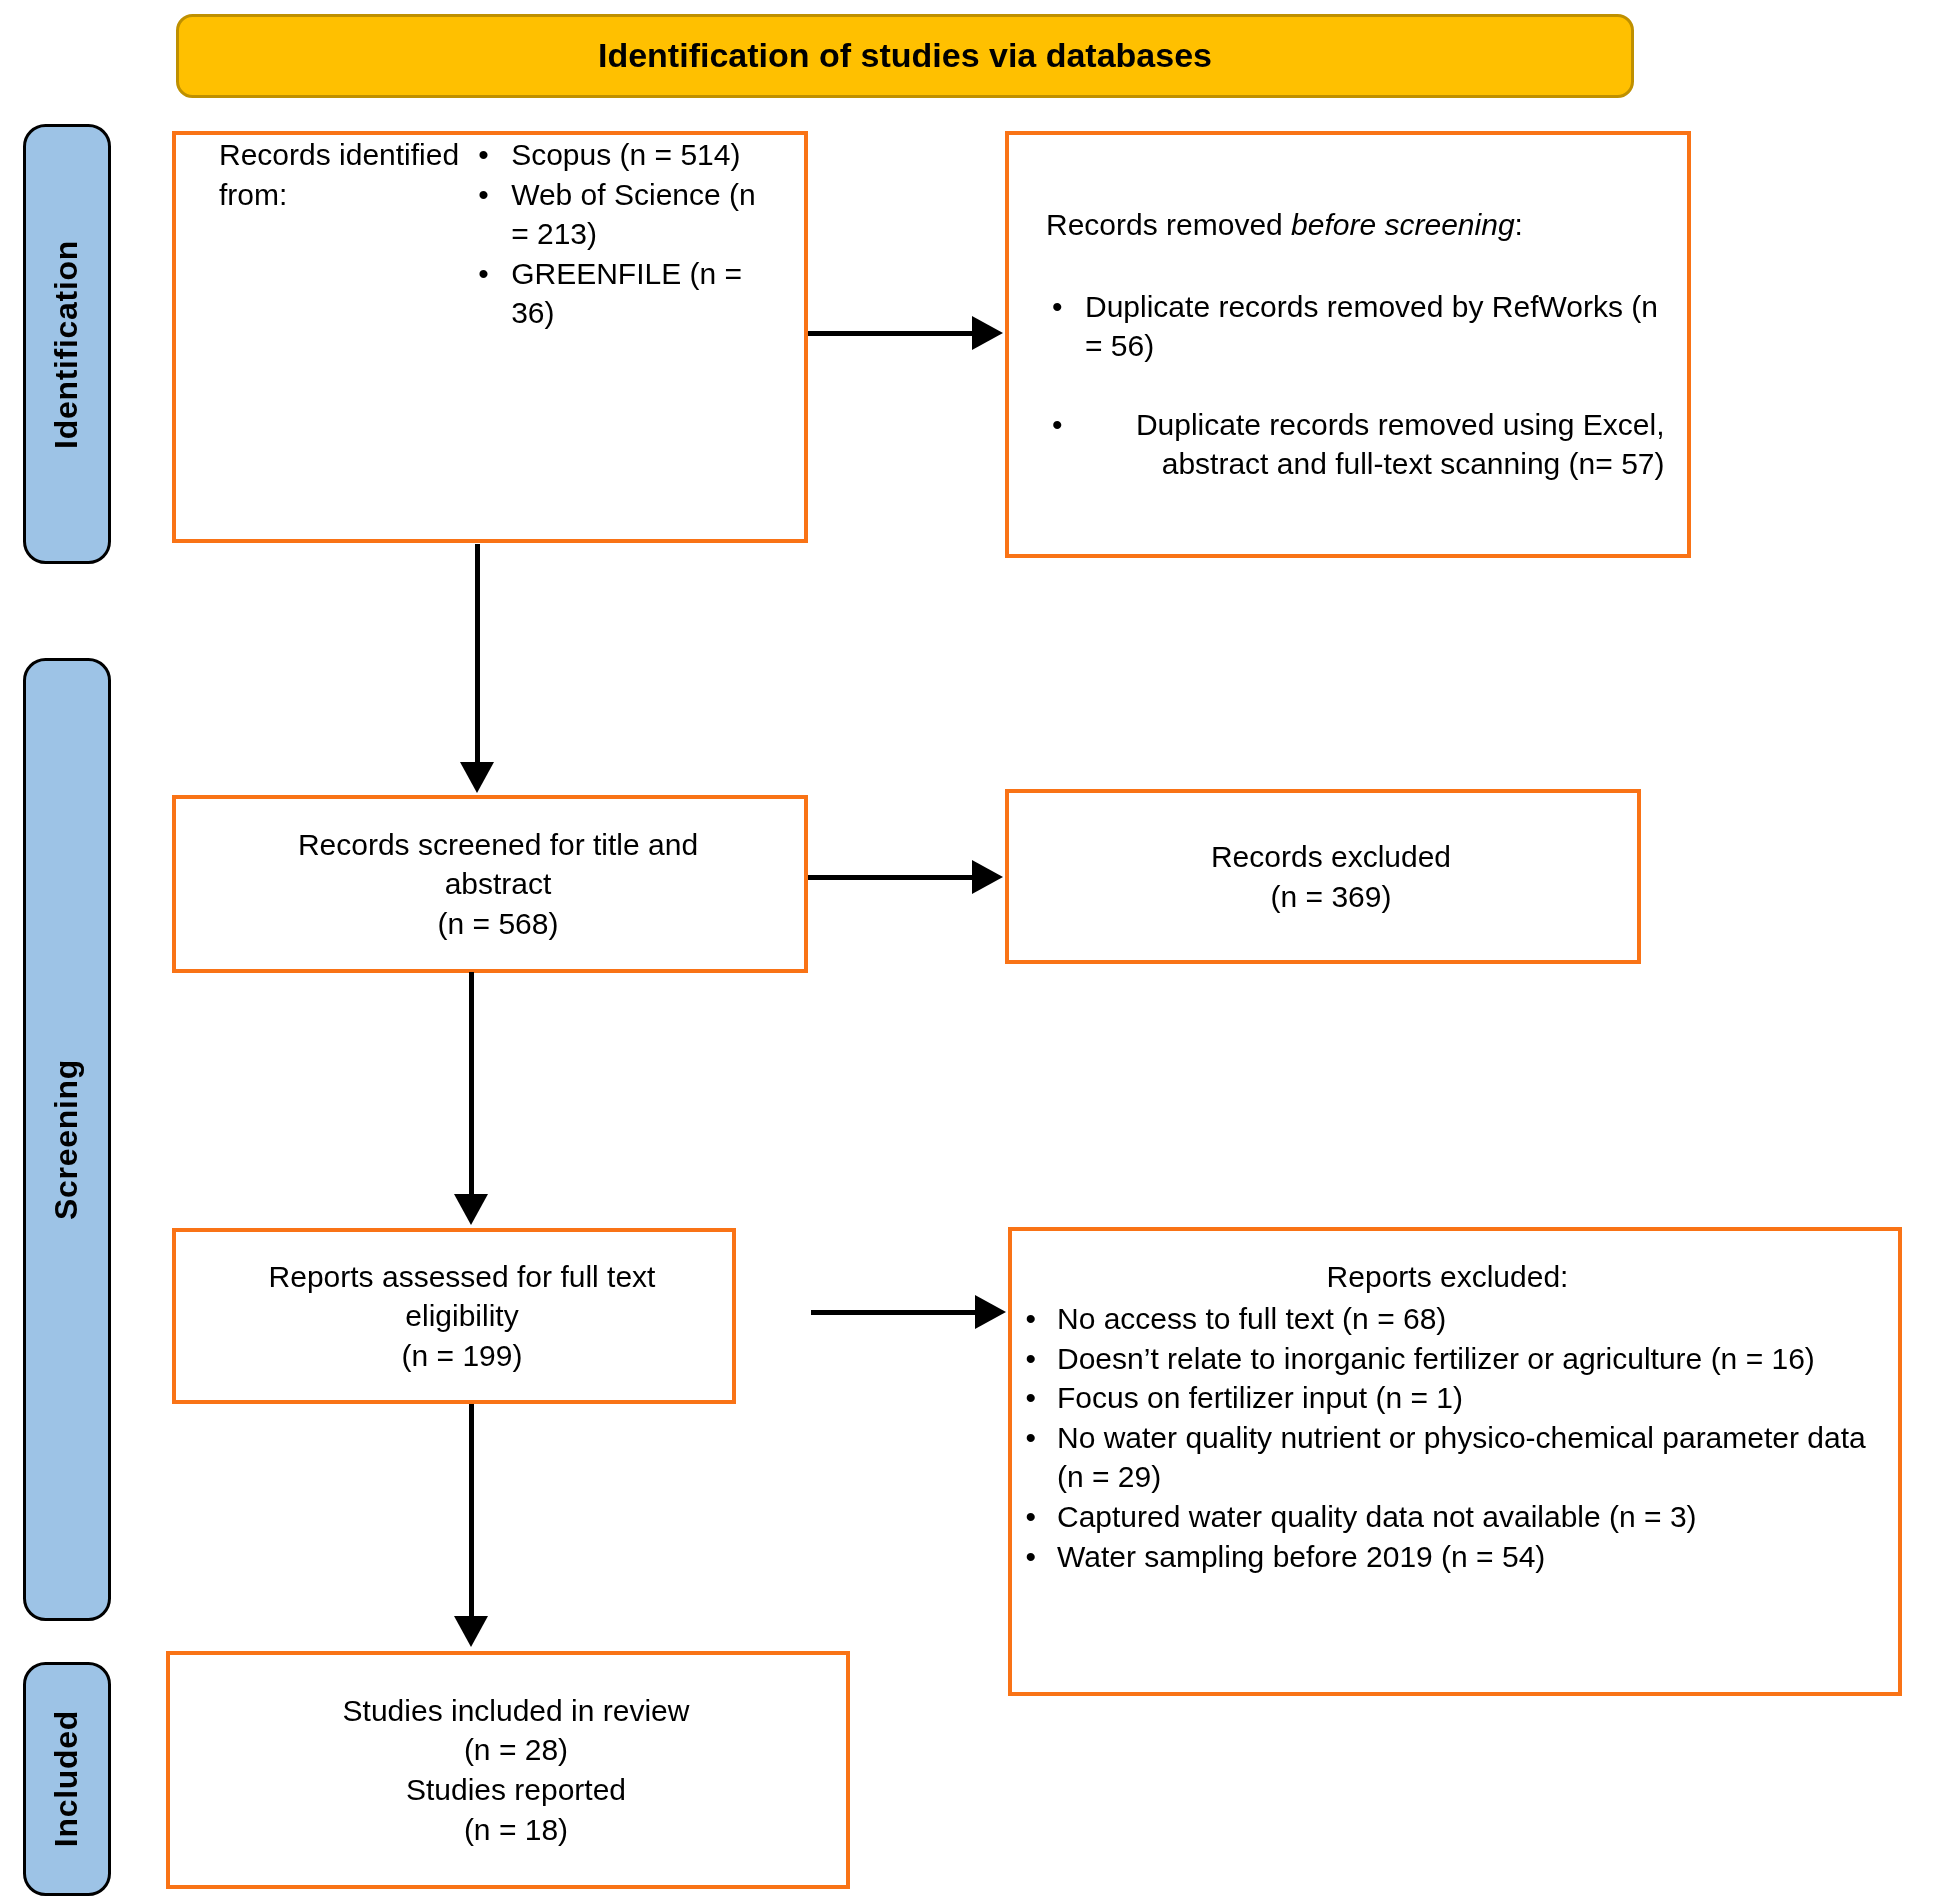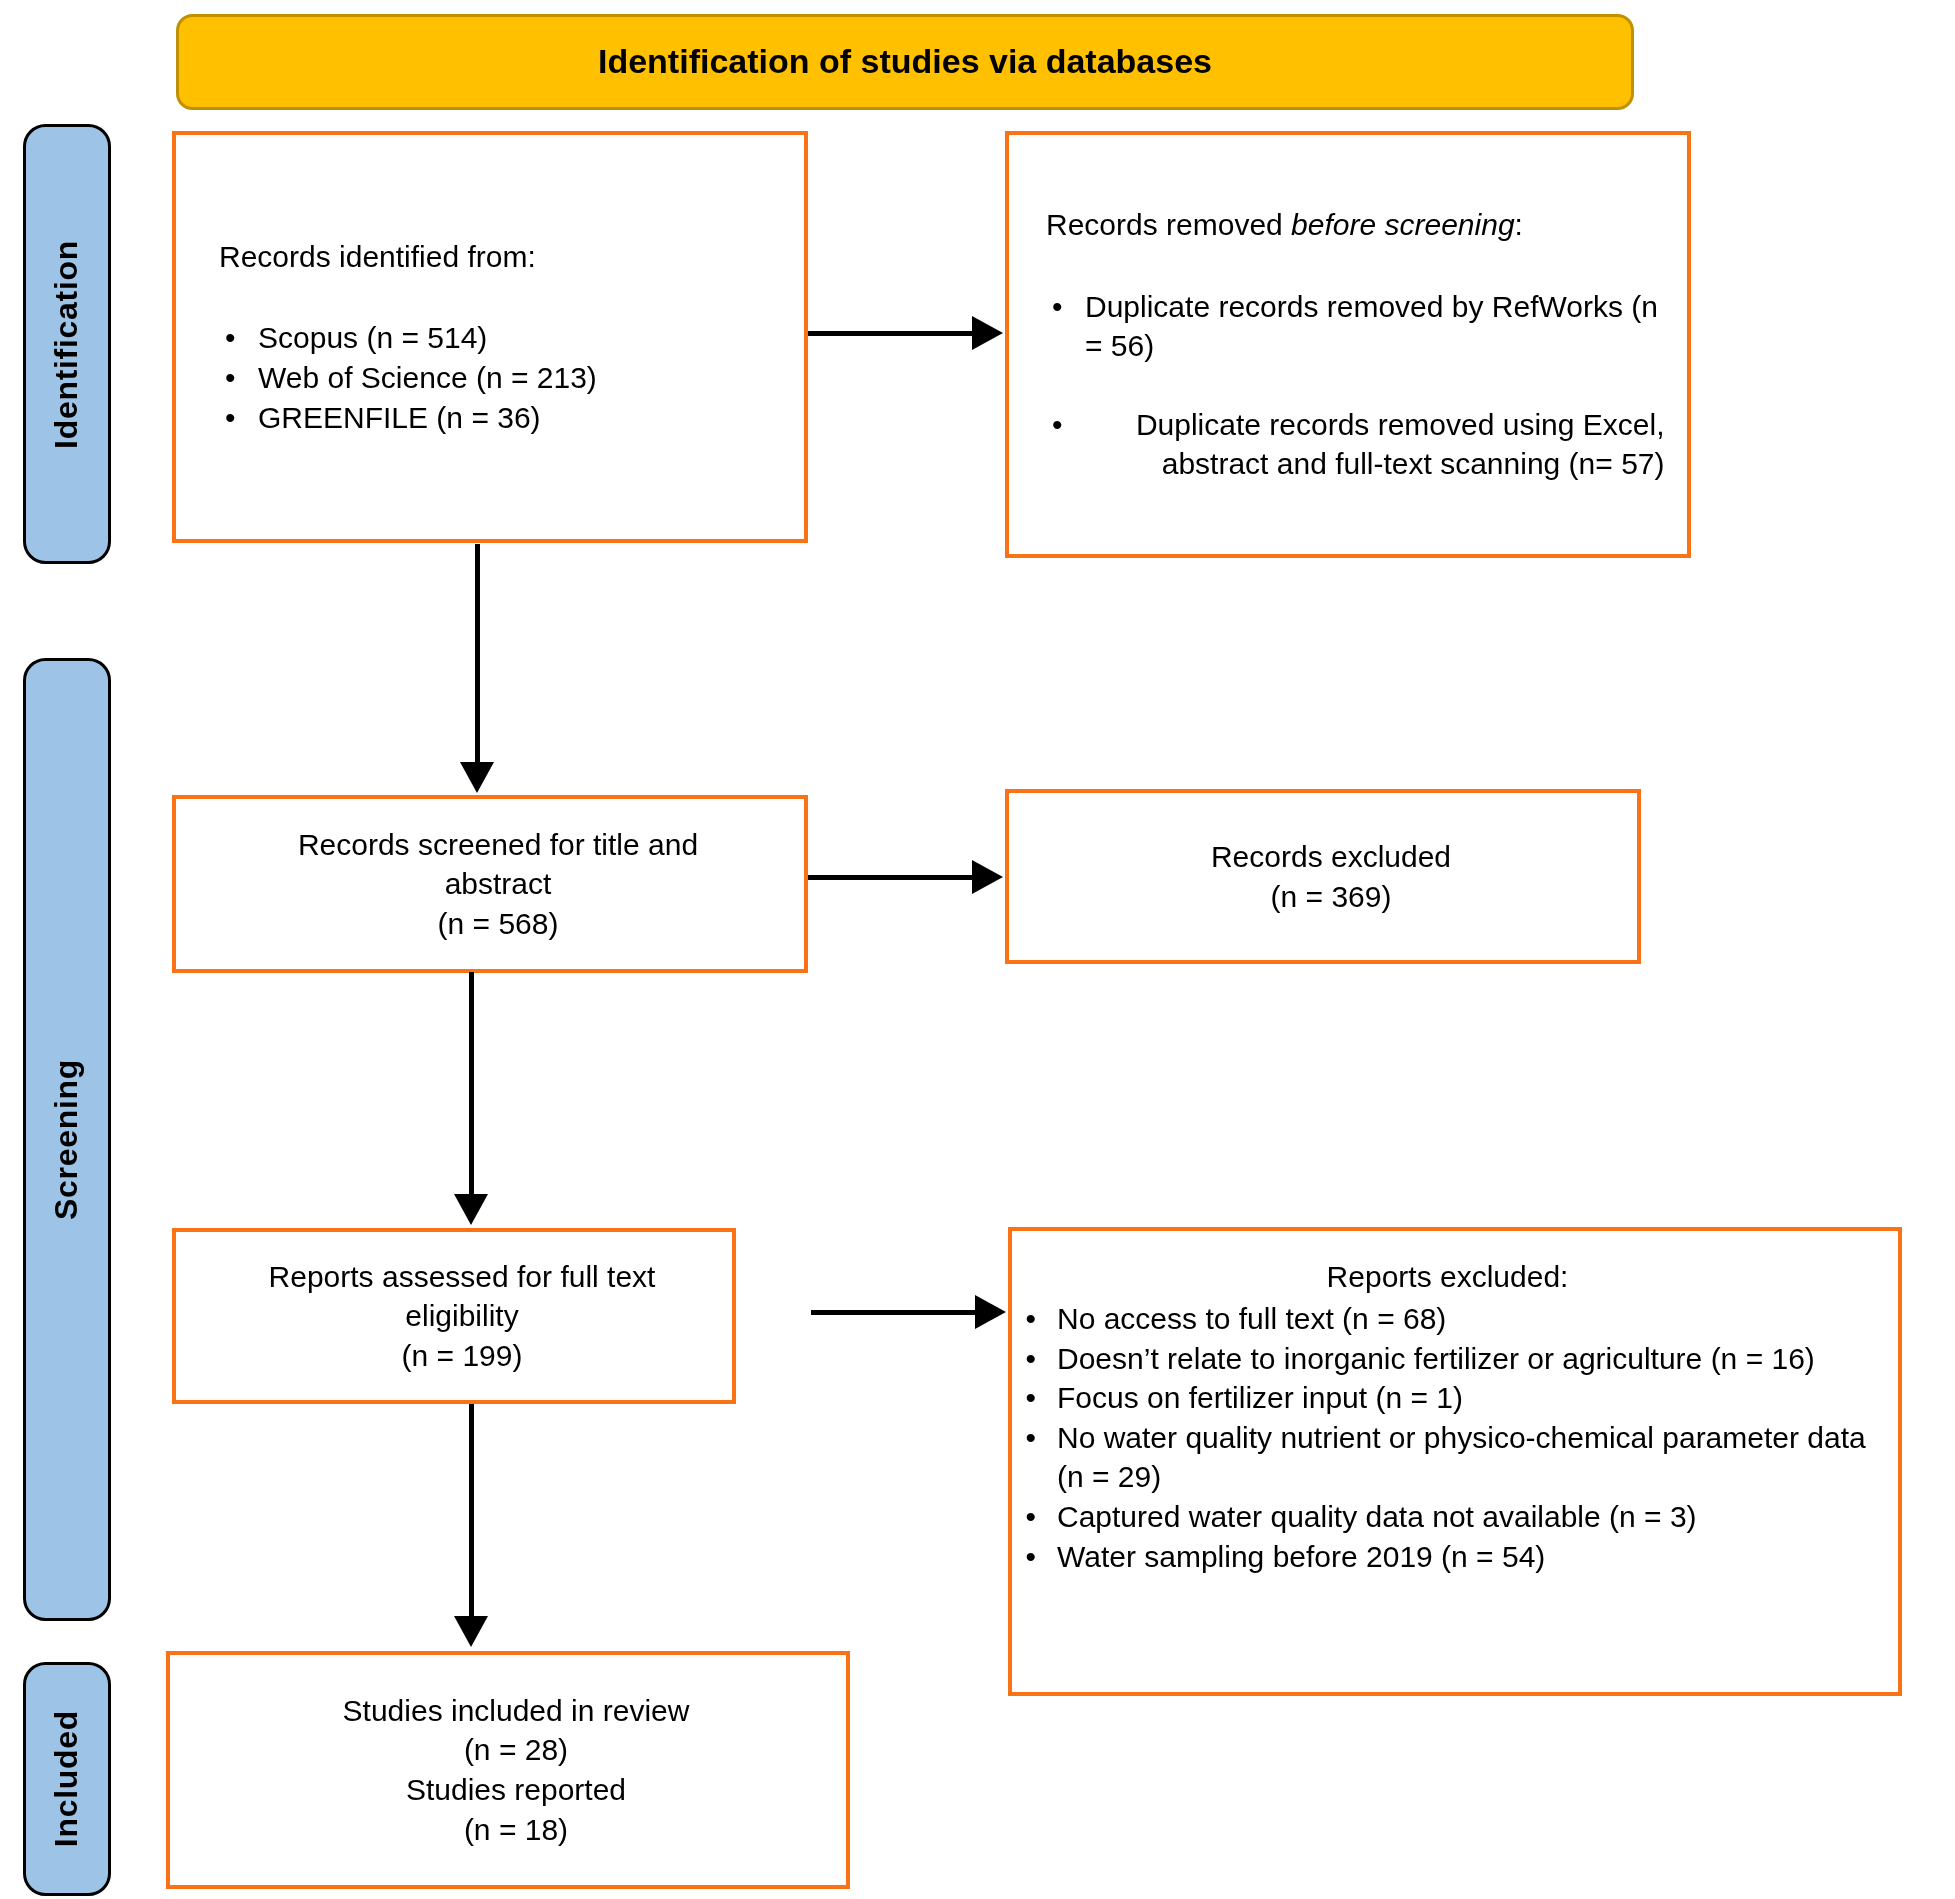--- a/index.html
+++ b/index.html
@@ -9,21 +9,21 @@
     height: 1900px;
     background: #ffffff;
     font-family: "Liberation Sans", sans-serif;
     color: #000000;
   }
 
   
   .banner {
     position: absolute;
     left: 176px; top: 13.5px;
-    width: 1458px; height: 96px;
+    width: 1458px; height: 84px;
     background: #FFC000;
     border: 3.7px solid #BF9000;
     border-radius: 16.5px;
     box-sizing: border-box;
     display: flex; align-items: center; justify-content: center;
     font-weight: bold; font-size: 34px;
   }
 
   
   .stage {
@@ -56,21 +56,21 @@
     line-height: 1.32;
   }
   .box.centered {
     display: flex; flex-direction: column;
     align-items: center; justify-content: center;
     text-align: center;
     padding-left: 16px;
   }
 
   .box-identified       { left: 172px;  top: 131px;  width: 636px;  height: 412px;
-                          display: flex; flex-direction: column; justify-content: center;
+                          display: flex; flex-direction: row; justify-content: center;
                           padding: 0 30px 0 43px; }
   .box-removed          { left: 1005px; top: 131px;  width: 686px;  height: 427px;
                           display: flex; flex-direction: column; justify-content: center;
                           padding: 0 22.5px 0 37px; }
   .box-screened         { left: 172px;  top: 795px; width: 636px;  height: 178px; }
   .box-records-excluded { left: 1005px; top: 789px; width: 636px;  height: 175px; }
   .box-assessed         { left: 172px;  top: 1228px; width: 564px;  height: 176px; }
   .box-reports-excluded { left: 1008px; top: 1227px; width: 894px; height: 469px;
                           padding: 25.5px 27px 0 12px; }
   .box-included         { left: 166px;  top: 1651px; width: 684px;  height: 238px; }

